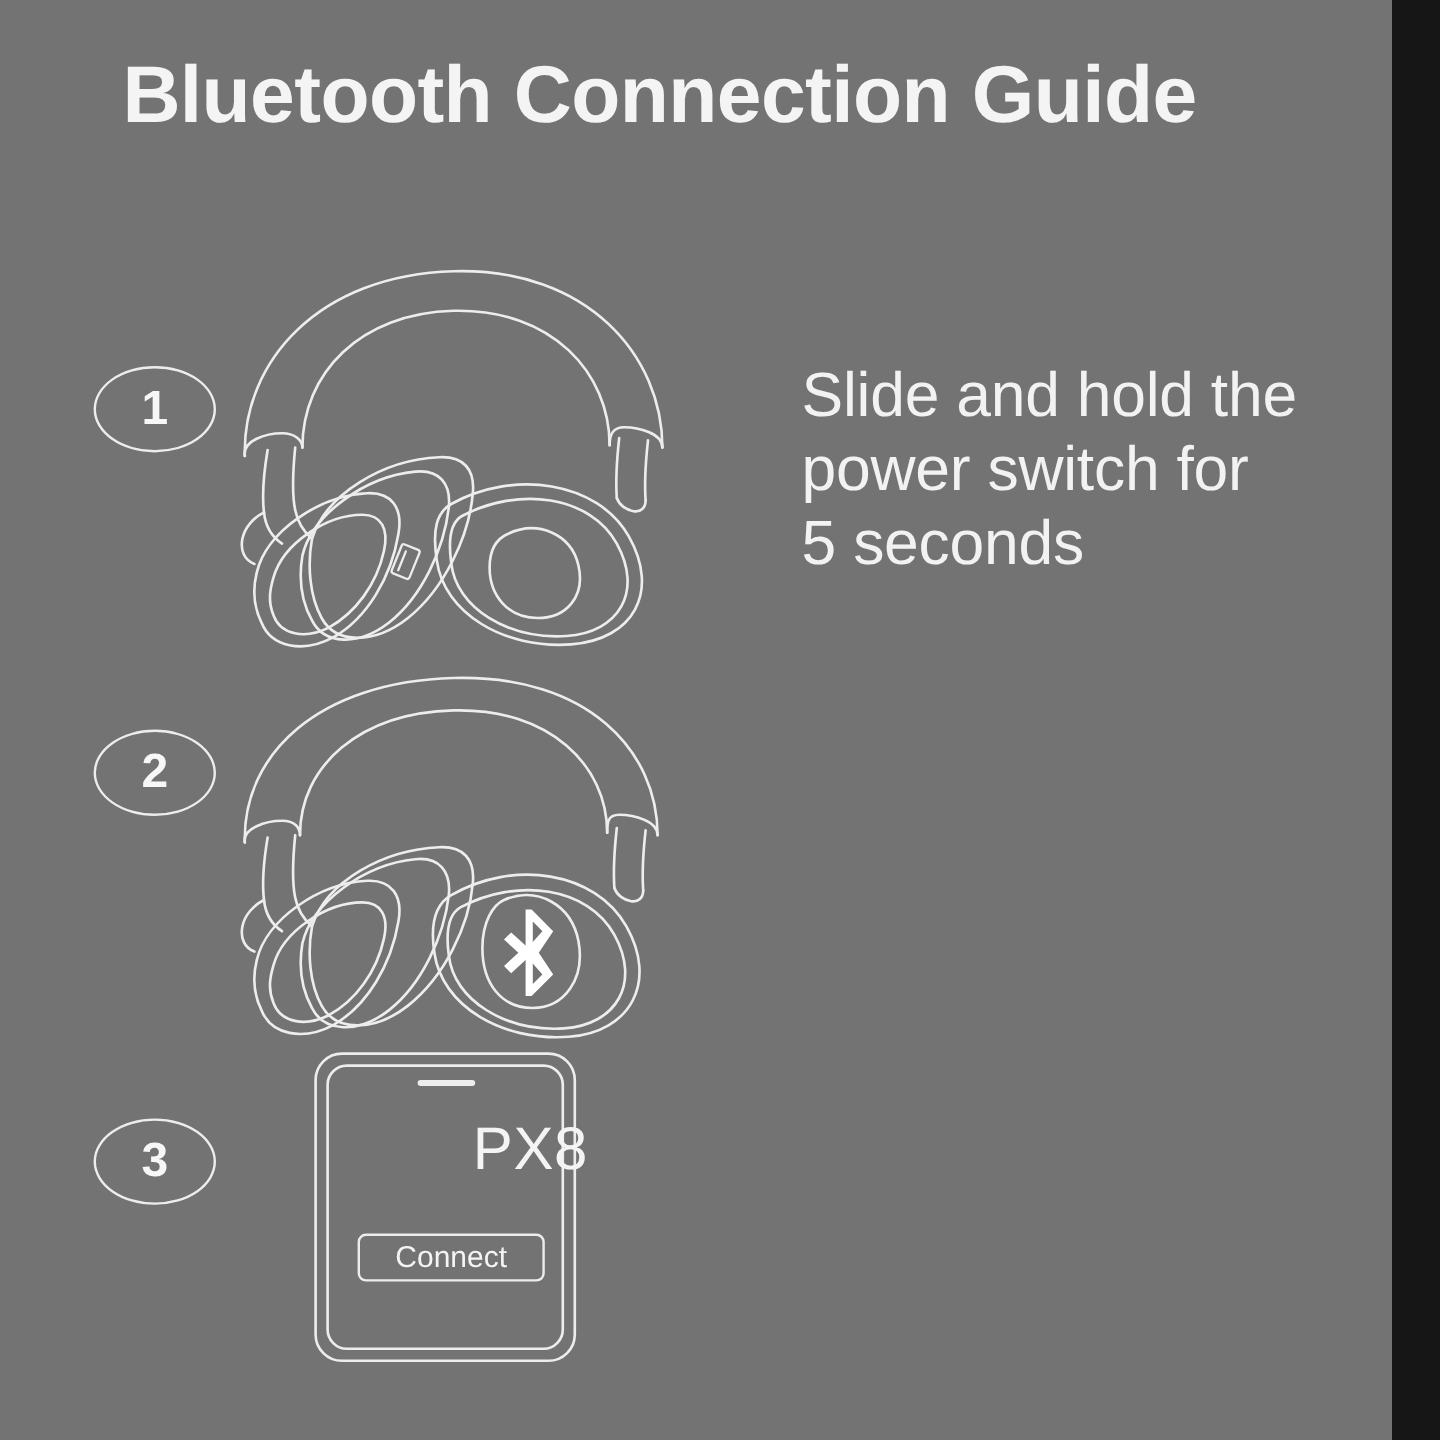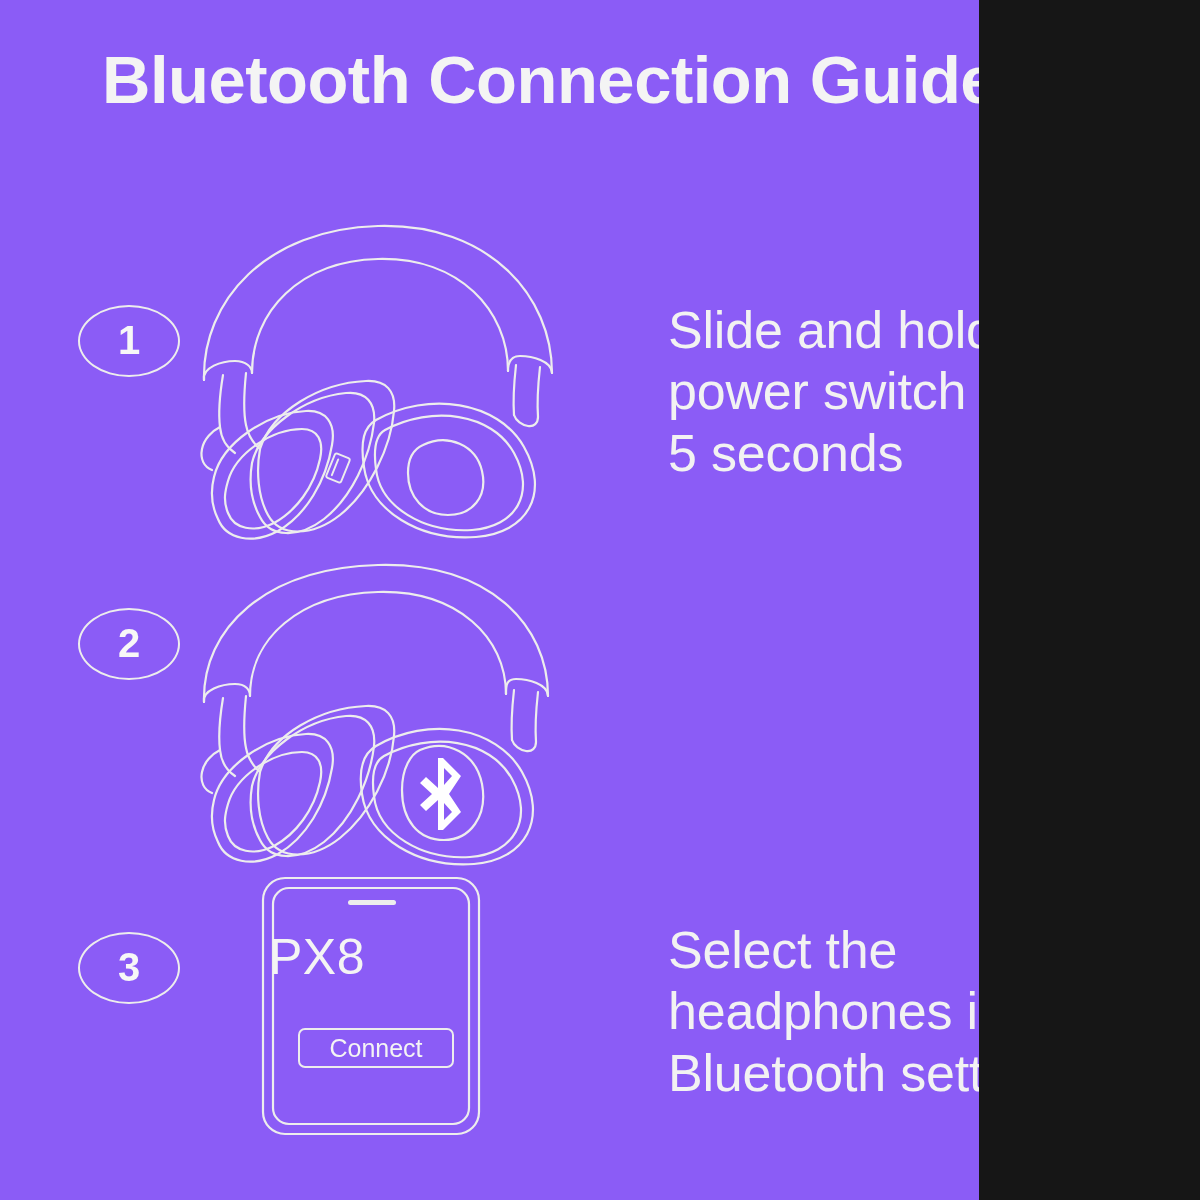--- a/index.html
+++ b/index.html
@@ -3,23 +3,23 @@
 <meta charset="utf-8">
 <title>Bluetooth Connection Guide</title>
 <style>
   html, body {
     margin: 0;
     padding: 0;
     background: #161616;
   }
   #canvas {
     position: relative;
-    width: 979px;
+    width: 1160px;
     height: 1200px;
-    background: #8b5cf6;
+    background: #737373;
     overflow: hidden;
     font-family: "Liberation Sans", sans-serif;
     -webkit-font-smoothing: antialiased;
   }
 
   
   #page-title {
     position: absolute;
     left: 102px;
     top: 42px;
@@ -109,24 +109,24 @@
     stroke: none;
   }
   .bar-fill {
     fill: #ededed;
     stroke: none;
   }
 
   
   #phone-model {
     position: absolute;
-    left: 269px;
+    left: 255px;
     top: 928px;
     width: 235px;
-    text-align: left;
+    text-align: right;
     font-size: 50px;
     font-weight: 400;
     color: #f4f4f4;
     letter-spacing: 0.5px;
   }
   #connect-button {
     position: absolute;
     left: 298px;
     top: 1028px;
     width: 156px;
@@ -248,23 +248,20 @@
 
     <svg class="illus" id="illus-phone" width="240" height="280" viewBox="0 0 240 280">
 
       <rect class="ln" x="8" y="8" width="216" height="256" rx="22"></rect>
 
       <rect class="ln" x="18" y="18" width="196" height="236" rx="16"></rect>
 
       <rect class="bar-fill" x="93" y="30" width="48" height="5" rx="2.5"></rect>
     </svg>
 
-    <div class="step-text" id="step-text-3">Select the
-headphones in the
-Bluetooth settings</div>
   </div>
 
   <div id="phone-model">PX8</div>
 
   <div id="connect-button">
     <span id="connect-button-label">Connect</span>
   </div>
 
 </div>
 

